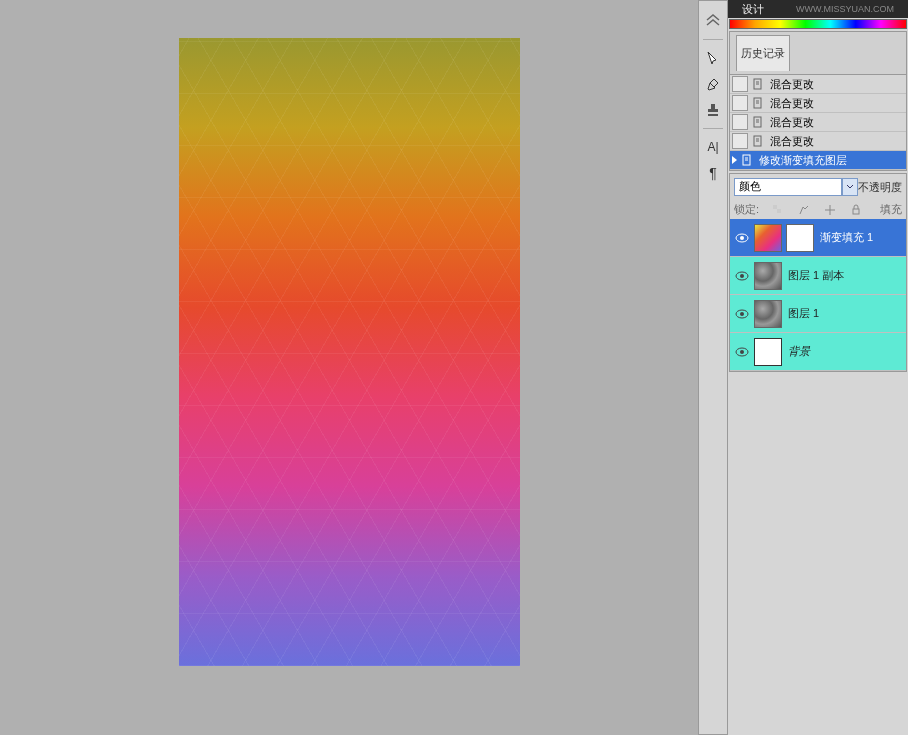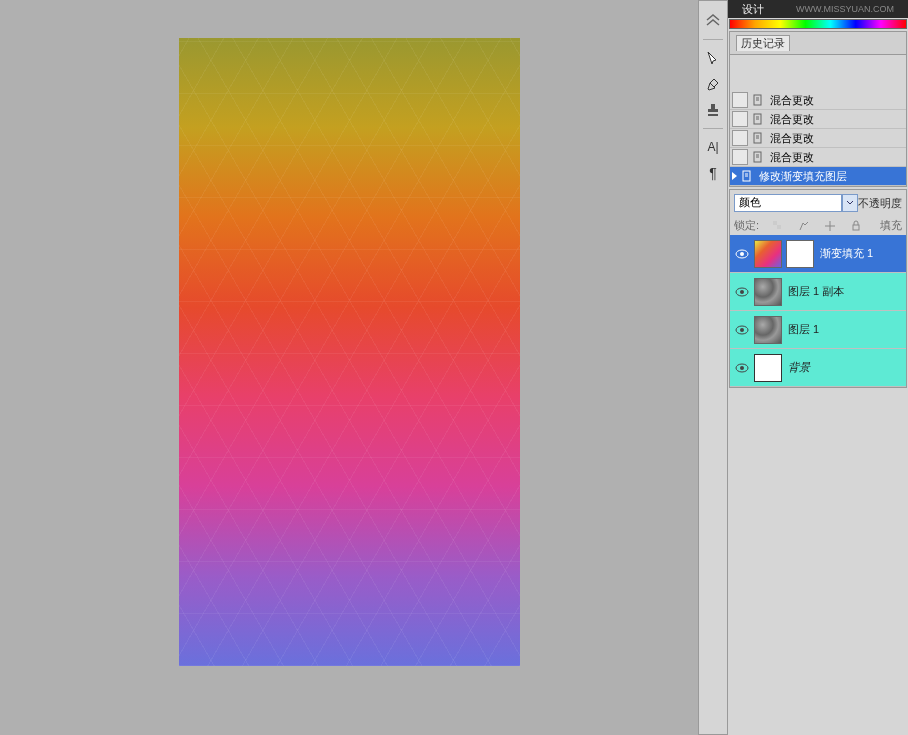--- a/index.html
+++ b/index.html
@@ -20,24 +20,24 @@
 .tool-btn svg { width: 16px; height: 16px; }
 .tool-sep { width: 20px; height: 1px; background: #aaa; margin: 4px 0; }
 
 .panels { flex: 1; background: #d6d6d6; display: flex; flex-direction: column; }
 .brand-bar { height: 18px; background: #2a2a2a; color: #eee; font-size: 10px; padding: 2px 14px; display: flex; justify-content: space-between; align-items: center; }
 .brand-bar span:last-child { color: #888; font-size: 9px; margin-left: 30px; }
 .color-strip { height: 10px; background: linear-gradient(to right, red, orange, yellow, #0f0, cyan, blue, magenta, red); border: 1px solid #666; margin: 1px; }
 
 .panel { border: 1px solid #999; margin: 1px; background: #d6d6d6; }
 .panel-header { background: #d0d0d0; border-bottom: 1px solid #999; padding: 3px 6px; font-size: 11px; color: #333; display: flex; gap: 8px; }
-.panel-header .tab { padding: 0 4px; cursor: pointer; }
+.panel-header .tab { padding: 10px 4px; cursor: pointer; }
 .panel-header .tab.active { background: #e8e8e8; border: 1px solid #999; border-bottom: none; }
 
-.history-list { background: #d6d6d6; margin-top: 36px; }
+.history-list { background: #d6d6d6; }
 .history-item { display: flex; align-items: center; height: 19px; border-bottom: 1px solid #c0c0c0; padding-left: 2px; }
 .history-item .chk { width: 16px; height: 16px; border: 1px solid #999; background: #e8e8e8; margin-right: 2px; }
 .history-item .icon { width: 16px; height: 16px; margin-right: 4px; display: flex; align-items: center; justify-content: center; color: #555; }
 .history-item.selected { background: #3874d6; color: #fff; align-items: center; }
 .history-item.selected .arrow { width: 0; height: 0; border-top: 4px solid transparent; border-bottom: 4px solid transparent; border-left: 5px solid #fff; margin-right: 2px; }
 
 .layers-controls { display: flex; align-items: center; padding: 4px; gap: 0; }
 .blend-select { flex: 1; height: 18px; border: 1px solid #7a9ac9; background: #fff; font-size: 11px; padding: 0 4px; }
 .dropdown-btn { width: 16px; height: 18px; background: #d8e4f5; border: 1px solid #7a9ac9; display: flex; align-items: center; justify-content: center; }
 .lock-row { display: flex; align-items: center; padding: 2px 4px; gap: 12px; font-size: 11px; color: #666; }

